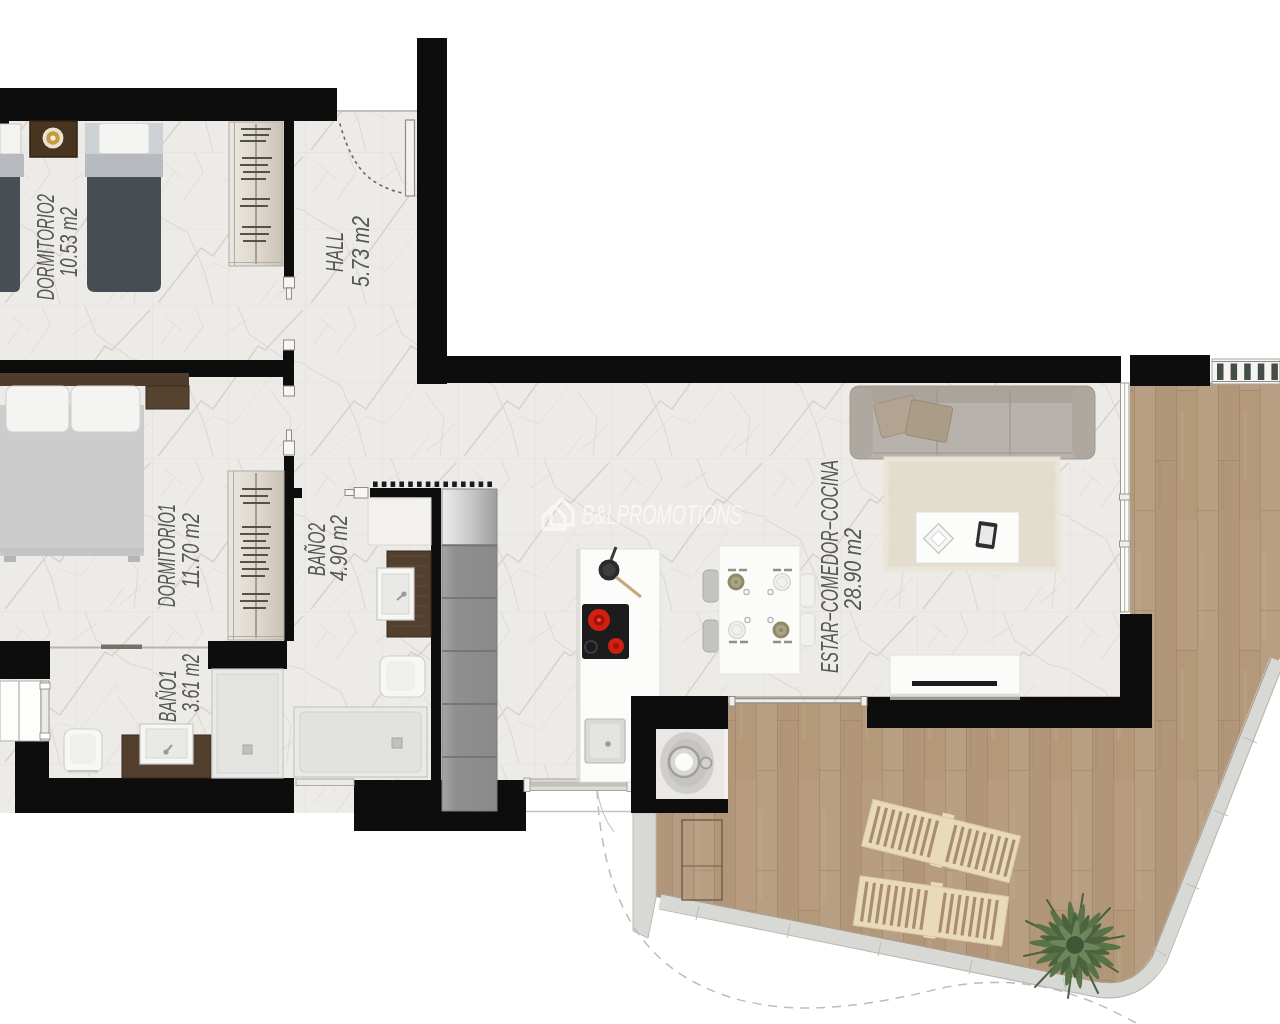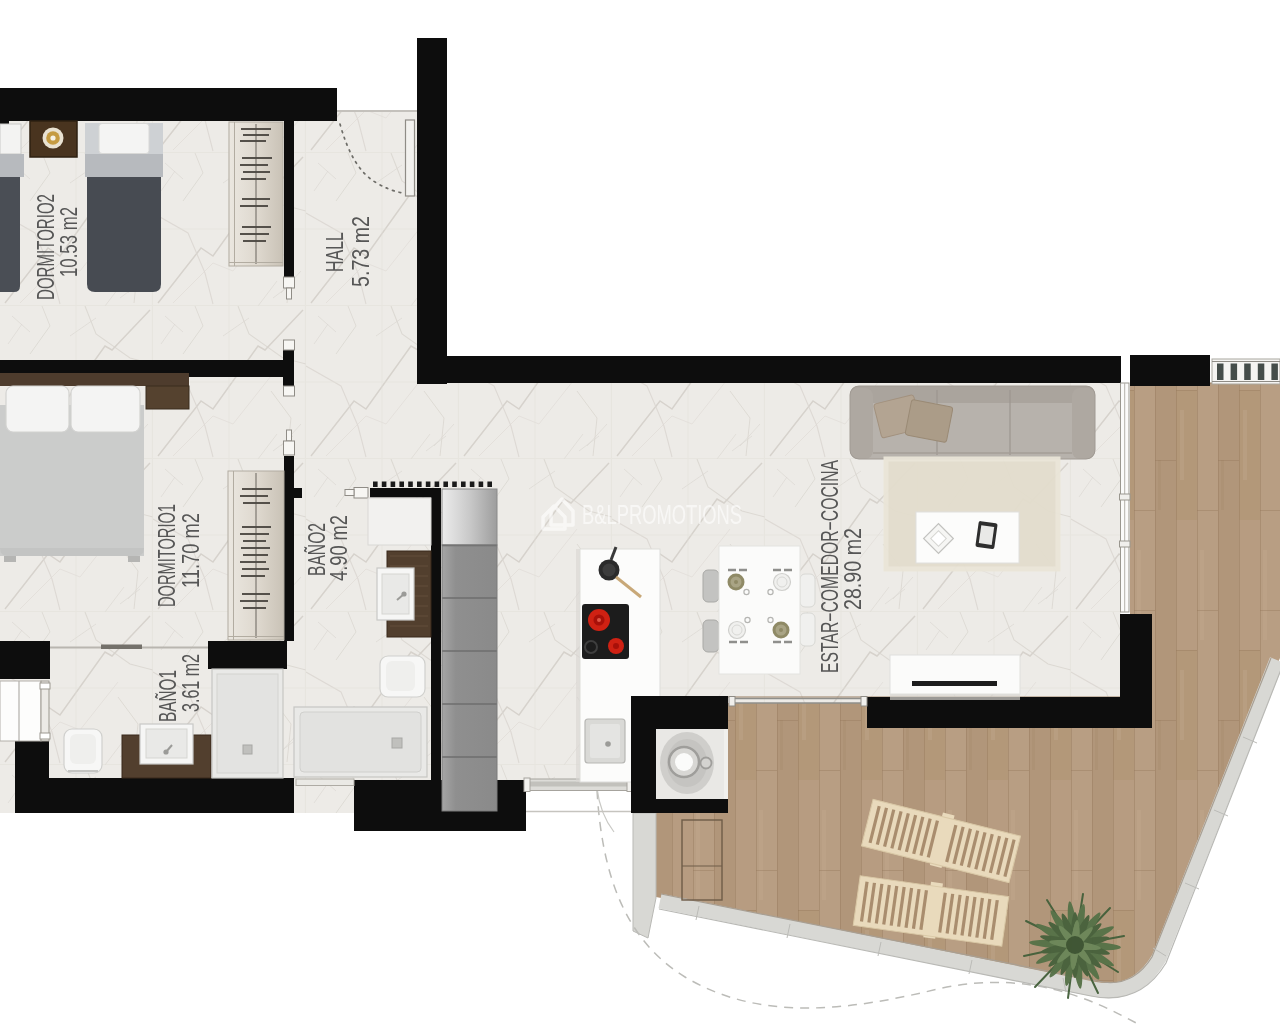--- a/index.html
+++ b/index.html
@@ -1,17 +1,17 @@
 <!DOCTYPE html>
 <html><head>
 <meta charset="utf-8">
 <style>
   html,body{margin:0;padding:0;background:#ffffff;}
   #plan{position:relative;width:1280px;height:1024px;overflow:hidden;background:#ffffff;
-        font-family:"Liberation Sans", sans-serif;}
+        font-family:"Liberation Sans", sans-serif;font-style:italic;}
   svg{display:block;}
   text{font-family:"Liberation Sans", sans-serif;}
 </style>
 </head>
 <body>
 <div id="plan">
 <svg width="1280" height="1024" viewBox="0 0 1280 1024">
 <defs>
   <pattern id="marble" width="153" height="153" patternUnits="userSpaceOnUse">
     <rect width="153" height="153" fill="#edebe7"></rect>

